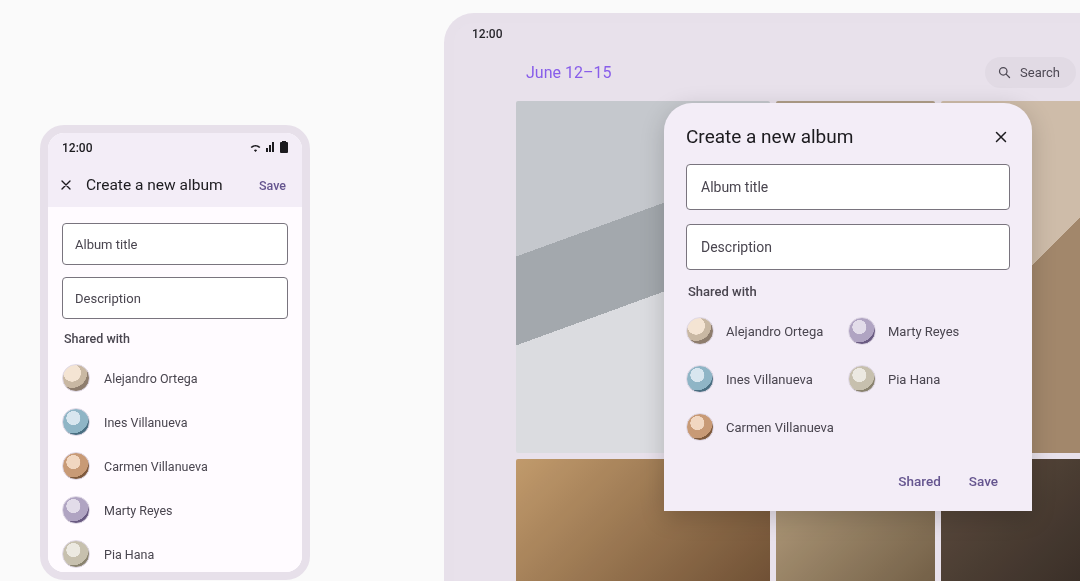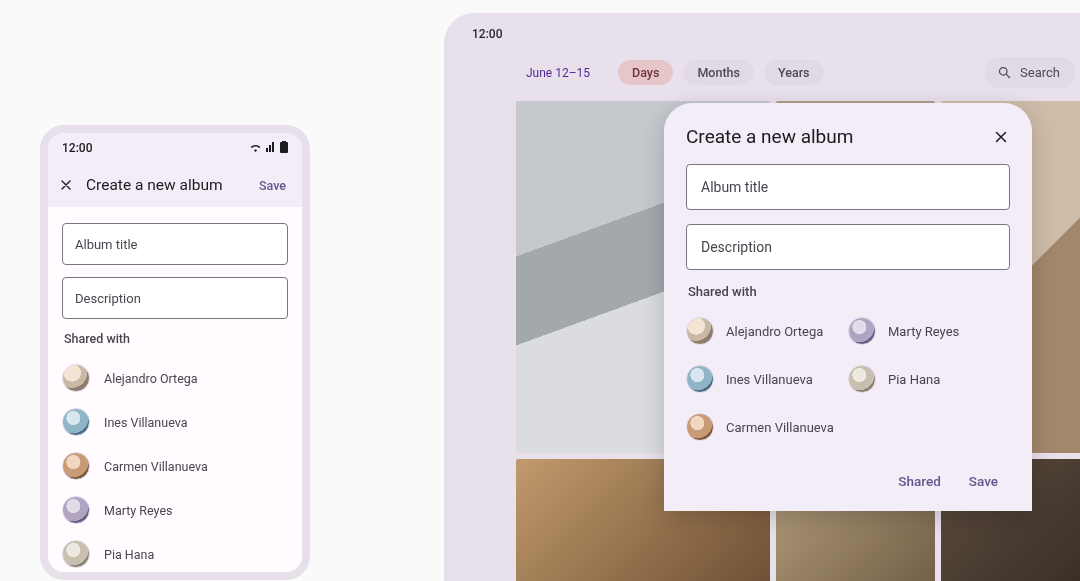--- a/index.html
+++ b/index.html
@@ -74,21 +74,21 @@
   .tablet-frame::after {
     content: ""; position: absolute; inset: 0;
     background: rgba(120,110,130,0.10);
     pointer-events: none; 
   }
   .tab-status { height: 26px; padding: 4px 18px; font-size: 12px; font-weight: 500; }
   .tab-head {
     display: flex; align-items: center; gap: 18px;
     padding: 8px 24px 14px 72px;
   }
-  .date-range { font-size: 12px; color: #4c1d95; }
+  .date-range { font-size: 16px; color: #8b5cf6; }
   .seg { display: flex; gap: 10px; margin-left: 10px; }
   .chip {
     padding: 5px 14px; border-radius: 18px;
     font-size: 12.5px; font-weight: 500; color: #49454f;
     background: #eee7f0; cursor: pointer;
   }
   .chip.on { background: #f3d1d1; color: #6b2f2f; }
   .spacer { flex: 1; }
   .search-pill {
     display: flex; align-items: center; gap: 8px;
@@ -202,25 +202,20 @@
   </div>
 </div>
 
 <div class="tablet-frame">
   <div class="tab-status">
     <span>12:00</span>
   </div>
 
   <div class="tab-head">
     <span class="date-range">June 12–15</span>
-    <div class="seg">
-      <span class="chip on">Days</span>
-      <span class="chip">Months</span>
-      <span class="chip">Years</span>
-    </div>
     <span class="spacer"></span>
     <div class="search-pill">
       <span class="magicon">
         <svg width="15" height="15" viewBox="0 0 24 24">
             <circle cx="10" cy="10" r="6" stroke="#49454f" stroke-width="2" fill="none"></circle>
             <path d="M15 15l5 5" stroke="#49454f" stroke-width="2" stroke-linecap="round"></path>
           </svg>
       </span>
       <span>Search</span>
     </div>

